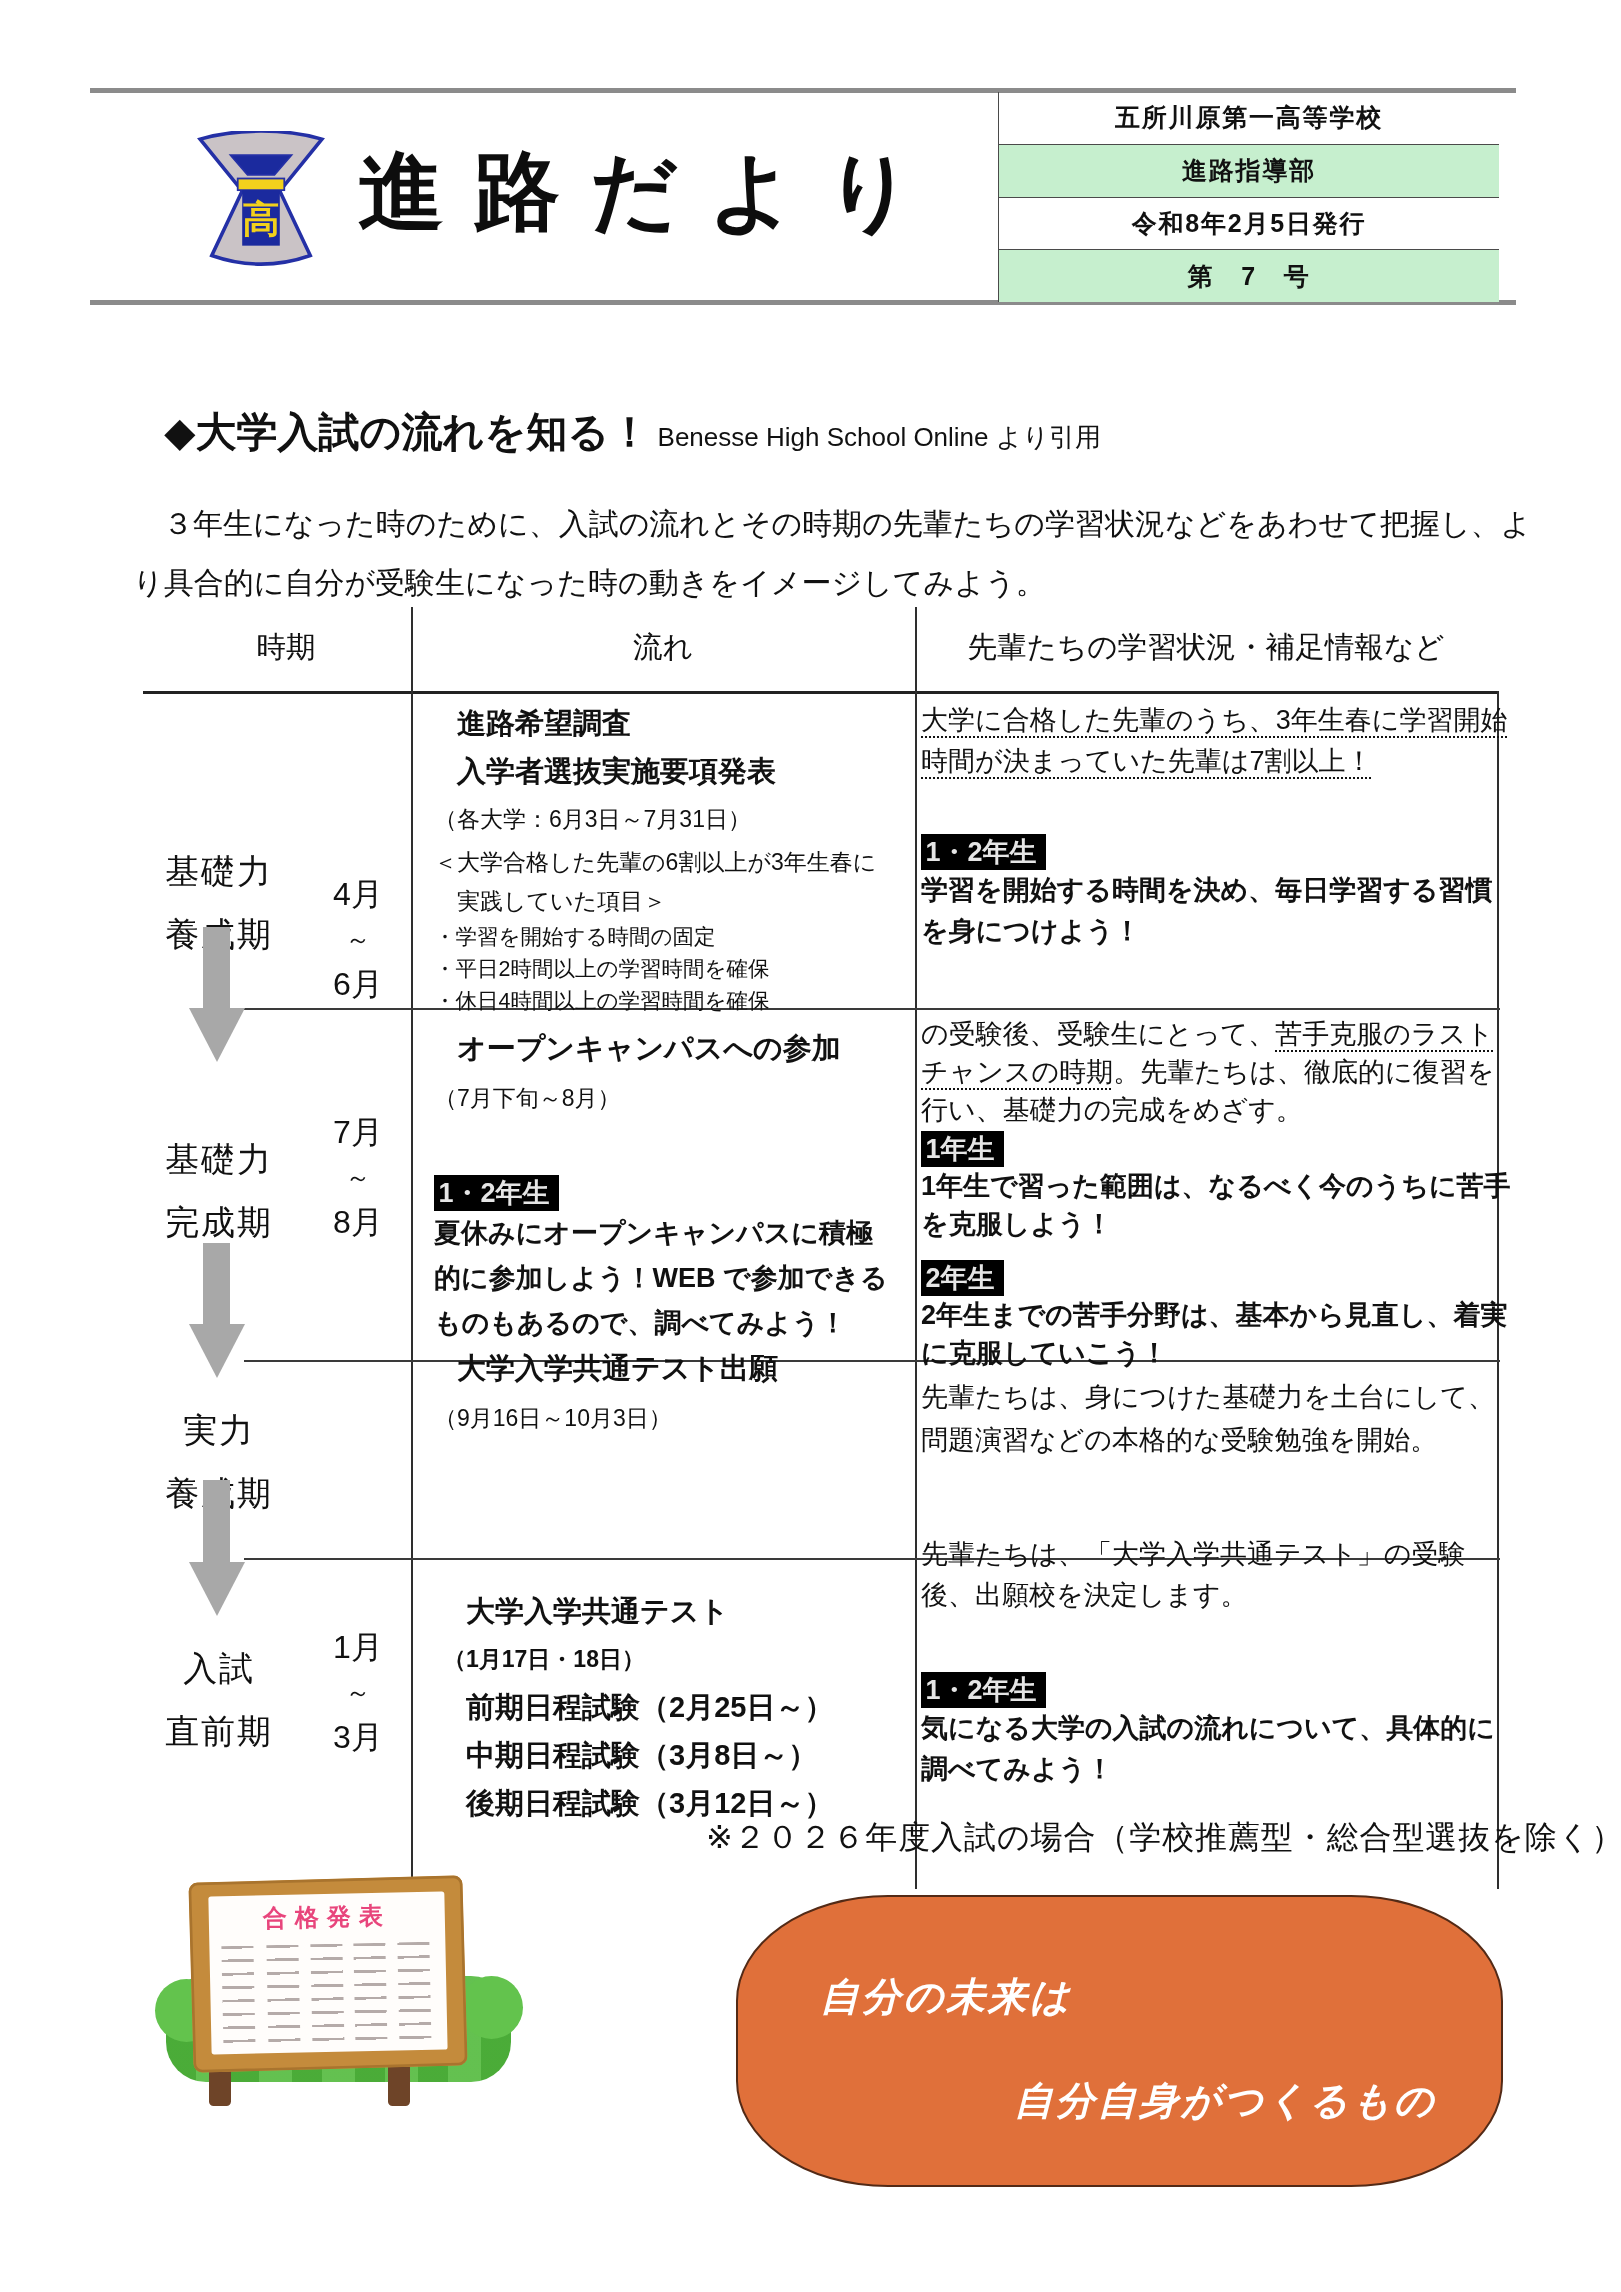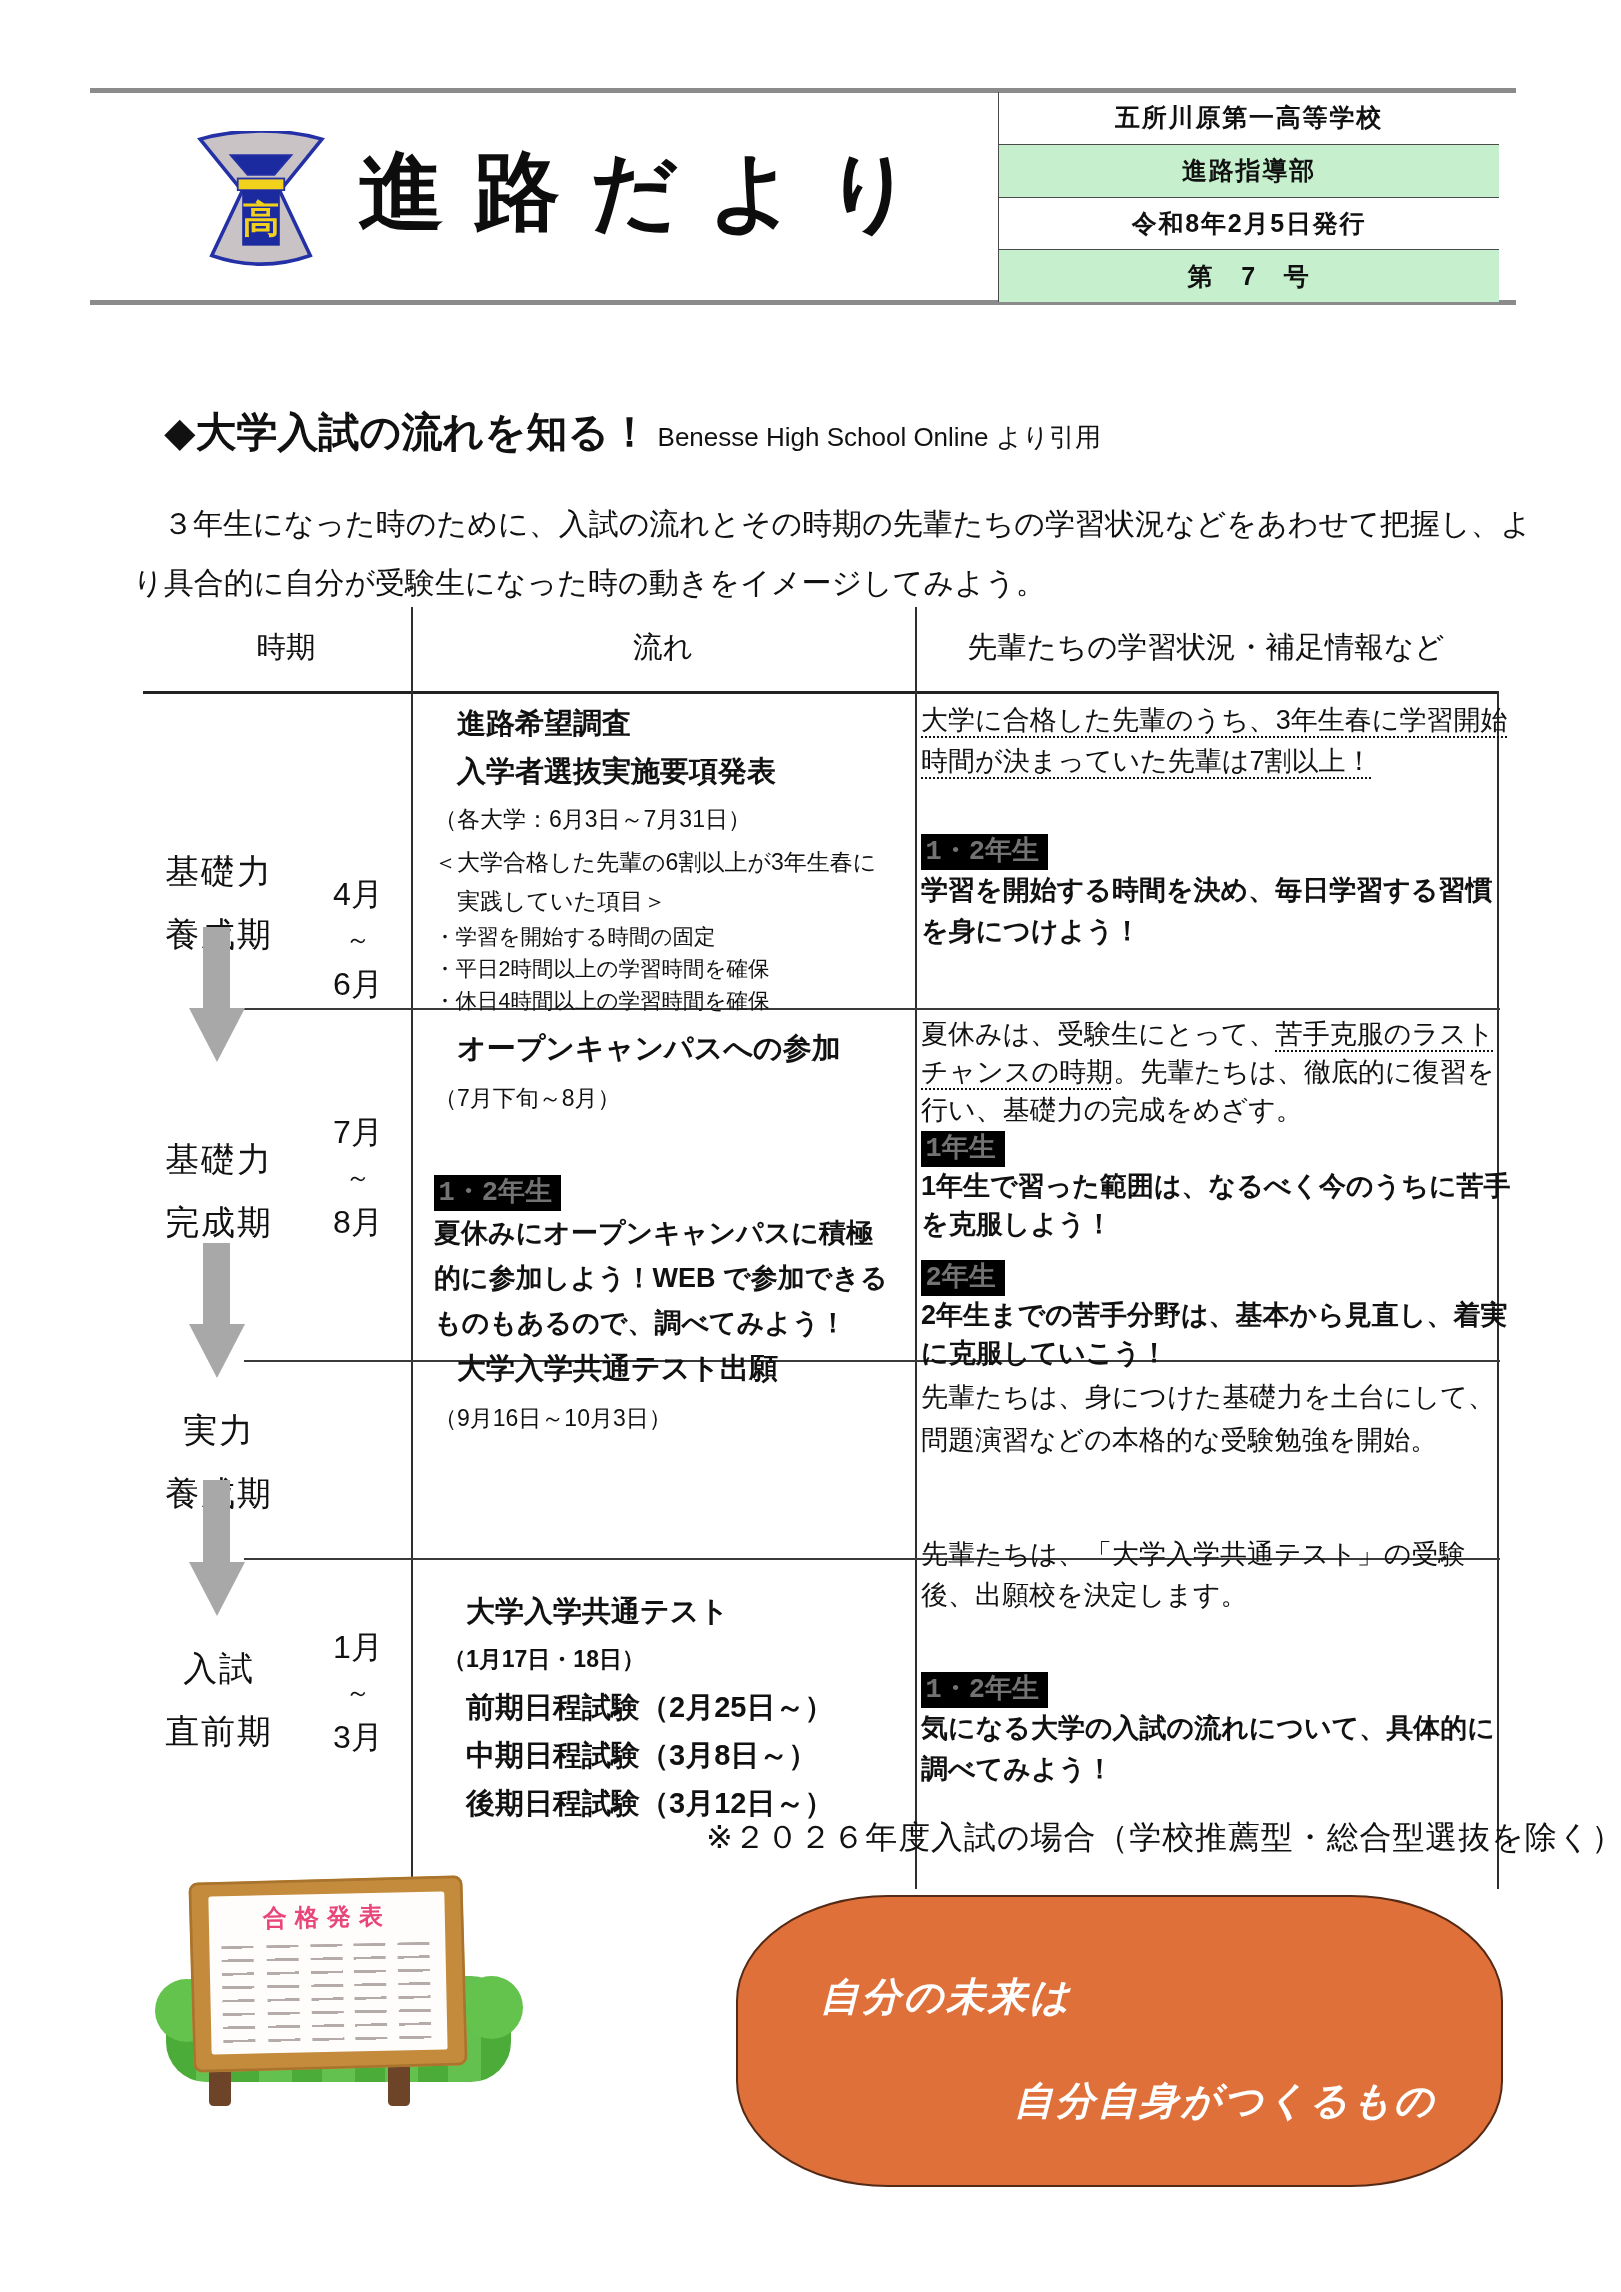--- a/index.html
+++ b/index.html
@@ -43,22 +43,22 @@
   .senpai{position:absolute;left:921px;width:591px;}
   .fl-title{font-size:29px;font-weight:bold;line-height:48px;margin-left:23px;}
   .fl-date{font-size:23px;line-height:48px;}
   .fl-note{font-size:23px;line-height:39px;}
   .fl-note .ind{display:inline-block;width:23px;}
   .fl-bullet{font-size:21.5px;line-height:32px;}
   .sp-text{font-size:27px;line-height:41px;}
   .sp-tight{line-height:38px;}
   .bold{font-weight:bold;}
   .u-dot{text-decoration:underline;text-decoration-style:dotted;text-decoration-thickness:1.8px;text-underline-offset:7.2px;}
-  .tag{display:inline-block;background:#000;color:#737373;font-size:27px;font-weight:bold;
-       line-height:36px;padding:0 9px 0 4.5px;font-family:Liberation Mono, monospace;}
+  .tag{display:inline-block;background:#000;color:#e5e5e5;font-size:27px;font-weight:bold;
+       line-height:36px;padding:0 9px 0 4.5px;}
   .mt{display:block;}
 
   .footnote{position:absolute;left:706px;top:1816px;font-size:32px;letter-spacing:0.9px;white-space:nowrap;}
 
   
   .signboard{position:absolute;left:166px;top:1879px;width:345px;height:233px;}
   .bush{position:absolute;left:0;top:97px;width:345px;height:106px;background:#5abd45;border-radius:40px;
         background-image:repeating-linear-gradient(90deg,rgba(20,110,10,0.22) 0 30px,rgba(255,255,255,0.06) 30px 63px);z-index:1;}
   .bush-bump{position:absolute;width:63px;height:63px;background:#63c34d;border-radius:50%;z-index:1;}
   .post{position:absolute;width:21.5px;height:91px;background:#6e4428;border-radius:4.5px;top:136px;z-index:2;}
@@ -176,21 +176,21 @@
   </div>
 
   <div class="flow" style="top:1023px">
     <div class="fl-title" style="line-height:50px">オープンキャンパスへの参加</div>
     <div class="fl-date" style="line-height:50px">（7月下旬～8月）</div>
     <span class="tag" style="margin-top:52px;display:inline-block">1・2年生</span>
     <div class="sp-text bold" style="line-height:45px">夏休みにオープンキャンパスに積極的に参加しよう！WEB で参加できるものもあるので、調べてみよう！</div>
   </div>
 
   <div class="senpai" style="top:1015px">
-    <div class="sp-text sp-tight"><span>夏休みは、受験生にとって、</span><span class="u-dot">苦手克服のラストチャンスの時期</span><span>。先輩たちは、徹底的に復習を行い、基礎力の完成をめざす。</span></div>
+    <div class="sp-text sp-tight"><span>の受験後、受験生にとって、</span><span class="u-dot">苦手克服のラストチャンスの時期</span><span>。先輩たちは、徹底的に復習を行い、基礎力の完成をめざす。</span></div>
     <span class="tag" style="margin-top:1.8px;display:inline-block">1年生</span>
     <div class="sp-text sp-tight bold">1年生で習った範囲は、なるべく今のうちに苦手を克服しよう！</div>
     <span class="tag" style="margin-top:17px;display:inline-block">2年生</span>
     <div class="sp-text sp-tight bold">2年生までの苦手分野は、基本から見直し、着実に克服していこう！</div>
   </div>
 
   <div class="period" style="top:1399px">
     <div>実力</div>
     <div>養成期</div>
   </div>

